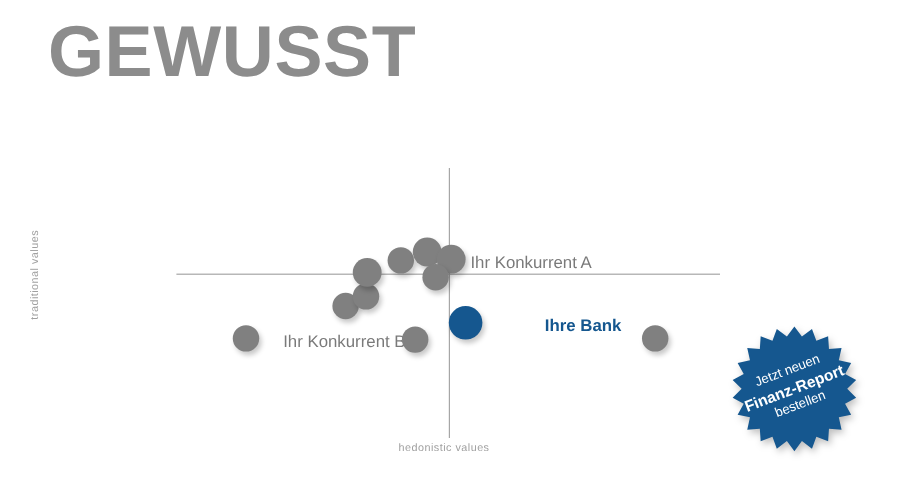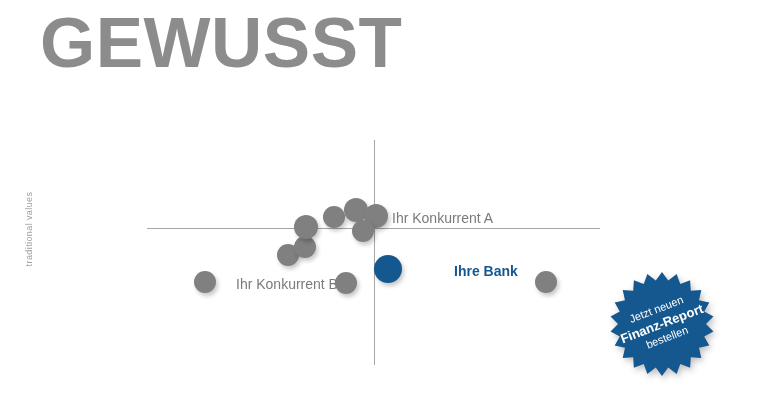--- a/index.html
+++ b/index.html
@@ -18,21 +18,21 @@
     height: 402px;
     background: #ffffff;
     overflow: hidden;
   }
 
   
   #headline {
     position: absolute;
     left: 40px;
     top: 12px;
-    font-size: 71px;
+    font-size: 60px;
     line-height: 62px;
     font-weight: bold;
     color: #8c8c8c;
     letter-spacing: 0.5px;
     white-space: nowrap;
   }
   #subhead {
     position: absolute;
     left: 40px;
     top: 92px;
@@ -152,20 +152,21 @@
 
 <div id="slide">
 
   <div id="headline">GEWUSST</div>
 
   <div id="chart">
     <div class="axis-line" id="axis-x-line"></div>
     <div class="axis-line" id="axis-y-line"></div>
 
     <div class="axis-label" id="axis-y-label">traditional values</div>
+    <div class="axis-label" id="axis-x-label">hedonistic values</div>
 
     <div id="points-layer">
         <div class="bubble" style="left: 277px; top: 244px; width: 22px; height: 22px; background: rgb(128, 128, 128);"></div>
         <div class="bubble" style="left: 294px; top: 236px; width: 22px; height: 22px; background: rgb(128, 128, 128);"></div>
         <div class="bubble" style="left: 294px; top: 215px; width: 24px; height: 24px; background: rgb(128, 128, 128);"></div>
         <div class="bubble" style="left: 323px; top: 206px; width: 22px; height: 22px; background: rgb(128, 128, 128);"></div>
         <div class="bubble" style="left: 344px; top: 198px; width: 24px; height: 24px; background: rgb(128, 128, 128);"></div>
         <div class="bubble" style="left: 364px; top: 204px; width: 24px; height: 24px; background: rgb(128, 128, 128);"></div>
         <div class="point-label" style="left: 392px; top: 210px;">Ihr Konkurrent A</div>
         <div class="bubble" style="left: 352px; top: 220px; width: 22px; height: 22px; background: rgb(128, 128, 128);"></div>

